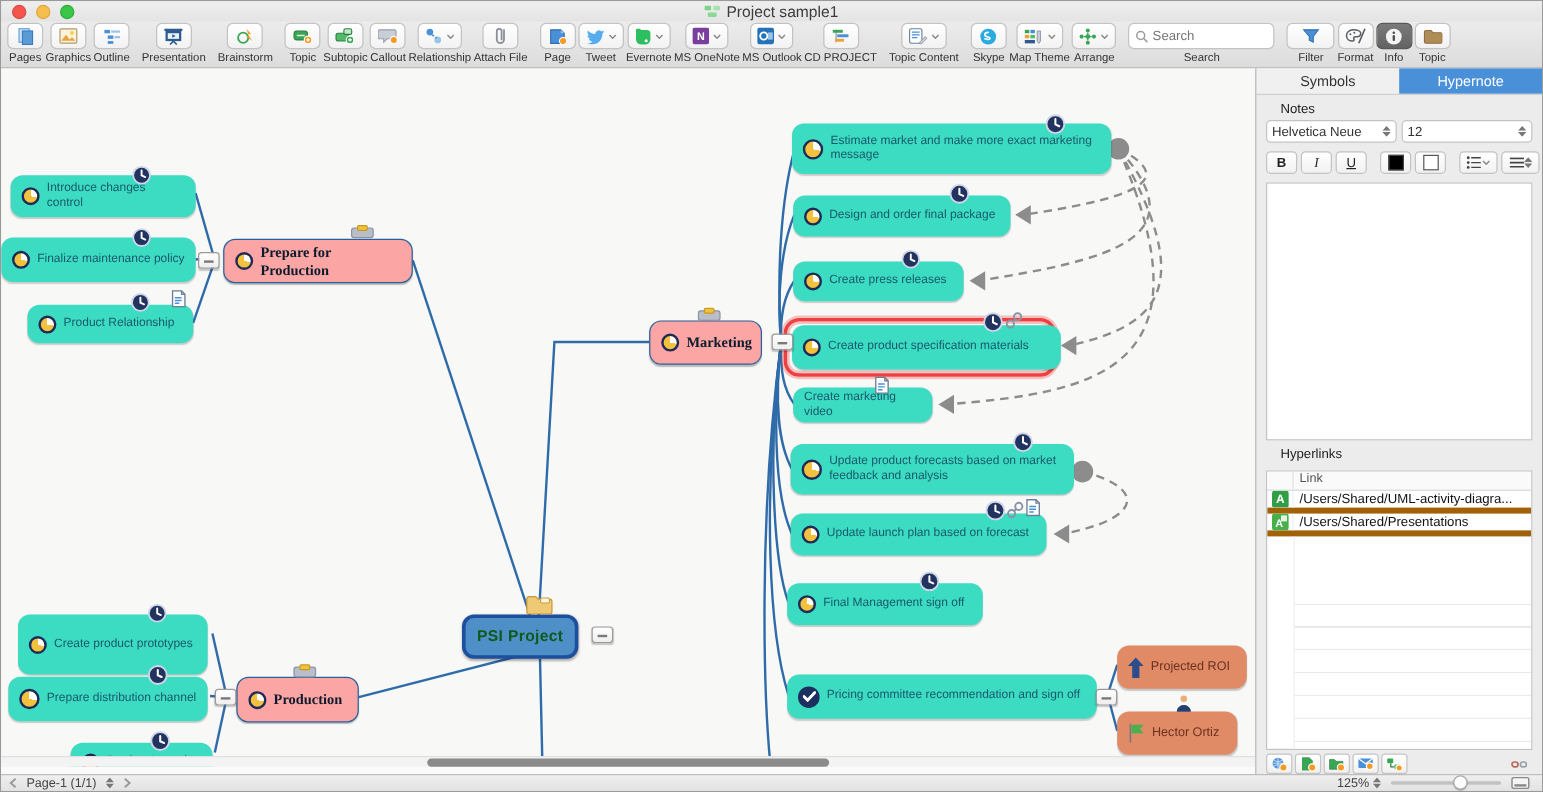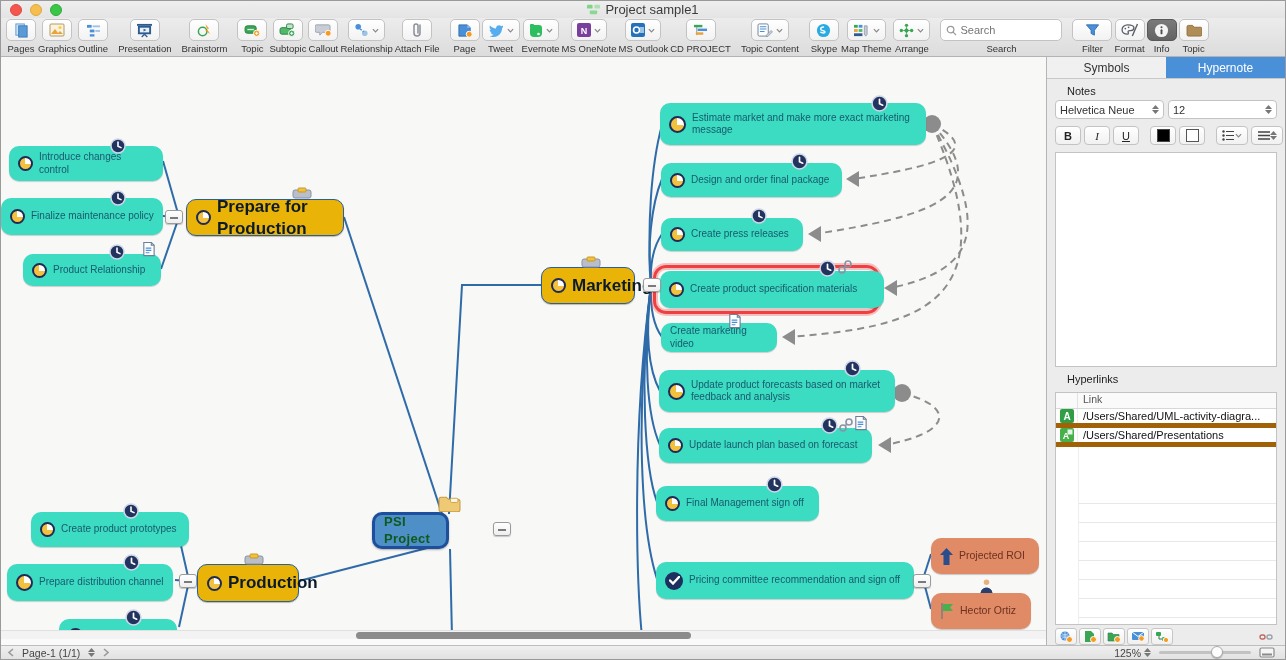--- a/index.html
+++ b/index.html
@@ -28,21 +28,21 @@
   .searchwrap input { border:none; outline:none; width:90px; font-size:11px; color:#444; background:transparent; font-family:"Liberation Sans",sans-serif; }
 
   
   .main { flex:1 1 auto; display:flex; min-height:0; }
   .canvas { position:relative; width:1048px; background:#f8f8f7; border-right:1px solid #b5b5b5; overflow:hidden; }
   .connect { position:absolute; left:0; top:0; z-index:1; }
 
   
   .node { position:absolute; z-index:3; display:flex; align-items:center; gap:6px; padding:4px 9px; border-radius:10px; font-size:10px; line-height:1.25; cursor:default; }
   .teal  { background:#3bdcc2; color:#19596d; box-shadow:0 1px 1px rgba(0,0,0,.18); }
-  .mainT { background:#eab308; border:1.5px solid #2a5f9e; color:#0b1b2b; font-weight:bold; font-size:17px; box-shadow:0 1px 1px rgba(0,0,0,.25); }
+  .mainT { background:#fca5a5; border:1.5px solid #2a5f9e; color:#0b1b2b; font-weight:bold; font-size:12px; box-shadow:0 1px 1px rgba(0,0,0,.25);font-family:Liberation Serif, serif; }
   .central { background:#4e8fc7; border:3px solid #1d4f9e; color:#0e5a1e; font-weight:bold; font-size:13px; letter-spacing:.3px; justify-content:center; box-shadow:0 1px 2px rgba(0,0,0,.3); }
   .orange { background:#e08a66; color:#6b3220; box-shadow:0 1px 1px rgba(0,0,0,.2); font-size:10.5px; }
   .selring { position:absolute; z-index:2; border:3px solid #ee4040; border-radius:13px; box-shadow:0 0 0 2px rgba(238,64,64,.30), inset 0 0 0 2px rgba(238,64,64,.30); }
   .pie { flex:0 0 auto; width:17px; height:17px; border-radius:50%; border:2.5px solid #202a54; background:conic-gradient(#ffffff 0 100deg, #f2c23e 100deg 360deg); }
   .pie.small { width:15px; height:15px; }
   .minus { position:absolute; z-index:4; width:18px; height:14px; background:linear-gradient(#fff,#eee); border:1px solid #9a9a9a; border-radius:3px; box-shadow:0 1px 1px rgba(0,0,0,.2); }
   .minus::after { content:""; position:absolute; left:4px; right:4px; top:6px; height:2px; background:#7a7a7a; }
   .badge { position:absolute; z-index:5; }
   .chk { flex:0 0 auto; width:18px; height:18px; border-radius:50%; background:#1d2f5e; display:flex; align-items:center; justify-content:center; }
 
@@ -483,21 +483,21 @@
           <circle cx="931" cy="67" r="9"></circle>
           <circle cx="901" cy="336" r="9"></circle>
           <polygon points="845,122 858,114 858,130"></polygon>
           <polygon points="807,177 820,169 820,185"></polygon>
           <polygon points="883,231 896,223 896,239"></polygon>
           <polygon points="781,280 794,272 794,288"></polygon>
           <polygon points="877,388 890,380 890,396"></polygon>
         </g>
       </svg>
 
-      <div class="node central" style="left:371px;top:455px;width:77px;height:37px">
+      <div class="node central" style="left:384px;top:455px;width:97px;height:37px">
           <span class="nlabel">PSI Project</span>
         </div>
       <svg class="badge" style="left:437px;top:438px" width="23" height="17">
           <use href="#i-folder"></use>
         </svg>
       <div class="minus" style="left:492px;top:465px"></div>
 
       <div class="node mainT" style="left:185px;top:142px;width:158px;height:37px">
           <span class="pie small"></span>
           <span class="nlabel">Prepare for Production</span>
@@ -628,21 +628,21 @@
       <div class="node teal" style="left:655px;top:505px;width:258px;height:37px">
           <span class="chk">
             <svg width="11" height="9" viewBox="0 0 11 9">
               <path d="M1 4.5l3 3L10 1" fill="none" stroke="#fff" stroke-width="2.4" stroke-linecap="round"></path>
             </svg>
           </span>
           <span class="nlabel">Pricing committee recommendation and sign off</span>
         </div>
       <div class="minus" style="left:912px;top:517px"></div>
 
-      <div class="node teal" style="left:30px;top:455px;width:158px;height:35px">
+      <div class="node teal" style="left:14px;top:455px;width:158px;height:50px">
           <span class="pie small"></span>
           <span class="nlabel">Create product prototypes</span>
         </div>
       <svg class="badge" style="left:122px;top:446px" width="16" height="16">
           <use href="#i-clockb"></use>
         </svg>
 
       <div class="node teal" style="left:6px;top:507px;width:166px;height:37px">
           <span class="pie"></span>
           <span class="nlabel">Prepare distribution channel</span>

